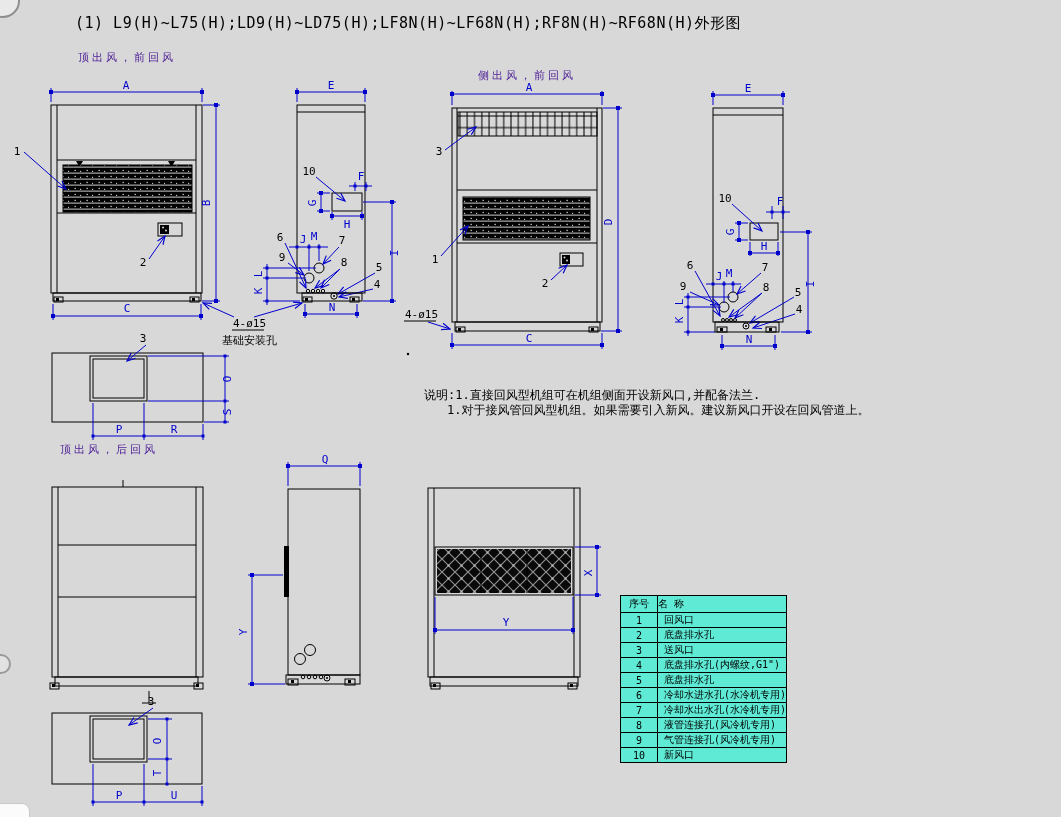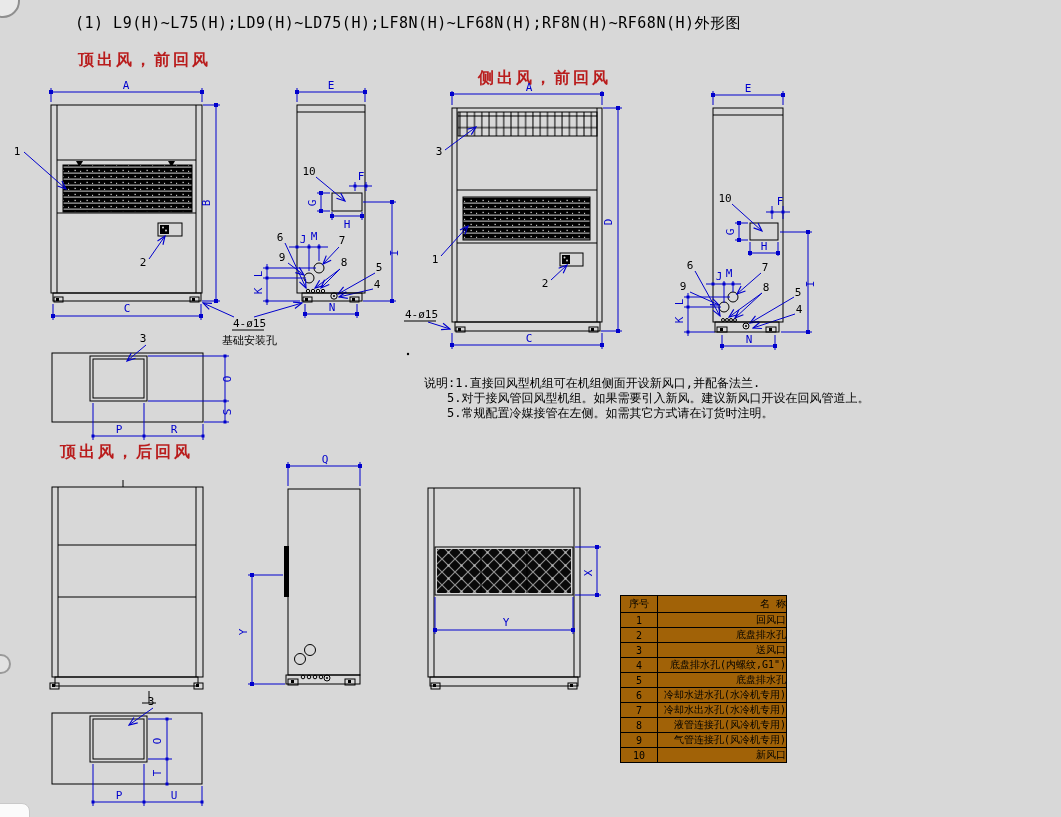--- a/index.html
+++ b/index.html
@@ -1,40 +1,40 @@
 <!DOCTYPE html>
 <html><head>
 <meta charset="utf-8">
 <style>
   html,body{margin:0;padding:0;background:#bfbfbf;}
   .stage{position:relative;width:1061px;height:817px;background:#d8d8d8;overflow:hidden;
          font-family:"DejaVu Sans Mono",monospace;}
   .abs{position:absolute;}
   .title{left:75px;top:14px;font-size:15px;color:#000;white-space:nowrap;letter-spacing:0.5px;}
-  .sec{font-size:16px;color:#b91c1c;letter-spacing:3px;white-space:nowrap;font-weight:bold;}
+  .sec{font-size:11px;color:#4c1d95;letter-spacing:3px;white-space:nowrap;}
   .sec1{left:78px;top:50px;}
   .sec2{left:478px;top:68px;}
   .sec3{left:60px;top:442px;}
   .cad{left:0;top:0;}
   .pl{stroke:#000;fill:none;stroke-width:1;}
   .dl{stroke:#0000cd;fill:none;stroke-width:1;}
   .tick{fill:#0000cd;}
   text{font-family:"DejaVu Sans Mono",monospace;}
   .dt{fill:#0000cd;font-size:11px;text-anchor:middle;}
   .ct{fill:#000;font-size:11px;text-anchor:middle;}
   .nt{fill:#000;font-size:11px;}
-  .notes{left:424px;top:376px;font-size:12px;color:#000;line-height:15px;white-space:nowrap;}
+  .notes{left:424px;top:388px;font-size:12px;color:#000;line-height:15px;white-space:nowrap;}
   .notes .ind{padding-left:23px;}
   .ptable{left:620px;top:595px;}
-  .ptable table{border-collapse:collapse;background:#a16207;}
+  .ptable table{border-collapse:collapse;background:#5eead4;}
   .ptable th,.ptable td{border:1px solid #000;font-size:10px;color:#000;height:14px;padding:0;
       font-family:"DejaVu Sans Mono",monospace;white-space:nowrap;}
-  .ptable th{font-weight:normal;height:16px;text-align:right;}
+  .ptable th{font-weight:normal;height:16px;text-align:left;}
   .ptable td:first-child,.ptable th:first-child{width:36px;text-align:center;}
-  .ptable td:last-child{width:120px;padding-left:6px;text-align:right;}
+  .ptable td:last-child{width:120px;padding-left:6px;}
   .artifact{border-radius:50%;}
   .a-corner{left:-14px;top:-16px;width:30px;height:30px;border:2px solid #8f8f8f;background:#e9e9e9;}
   .a-left{left:-9px;top:654px;width:16px;height:16px;border:2px solid #9a9a9a;background:#e2e2e2;}
   .a-bottom{left:-10px;top:803px;width:38px;height:26px;border-radius:8px;background:#fbfbfb;border:1px solid #c9c9c9;}
 </style>
 </head>
 <body>
 
 <div class="stage">
 
@@ -426,22 +426,21 @@
       <rect class="tick" x="91.5" y="800.5" width="3" height="3"></rect>
         <rect class="tick" x="142.5" y="800.5" width="3" height="3"></rect>
         <rect class="tick" x="200.5" y="800.5" width="3" height="3"></rect>
       <text class="dt" x="119" y="799">P</text>
       <text class="dt" x="174" y="799">U</text>
     </g>
   </svg>
 
   <div class="abs notes">
     <div>说明:1.直接回风型机组可在机组侧面开设新风口,并配备法兰.</div>
-    <div class="ind">5.对于接风管回风型机组。如果需要引入新风。建议新风口开设在回风管道上。</div>
-    <div class="ind">5.常规配置冷媒接管在左侧。如需其它方式请在订货时注明。</div>
+    <div class="ind">1.对于接风管回风型机组。如果需要引入新风。建议新风口开设在回风管道上。</div>
   </div>
 
   <div class="abs ptable">
     <table>
       <thead>
         <tr>
           <th>序号</th>
           <th>名  称</th>
         </tr>
       </thead>

